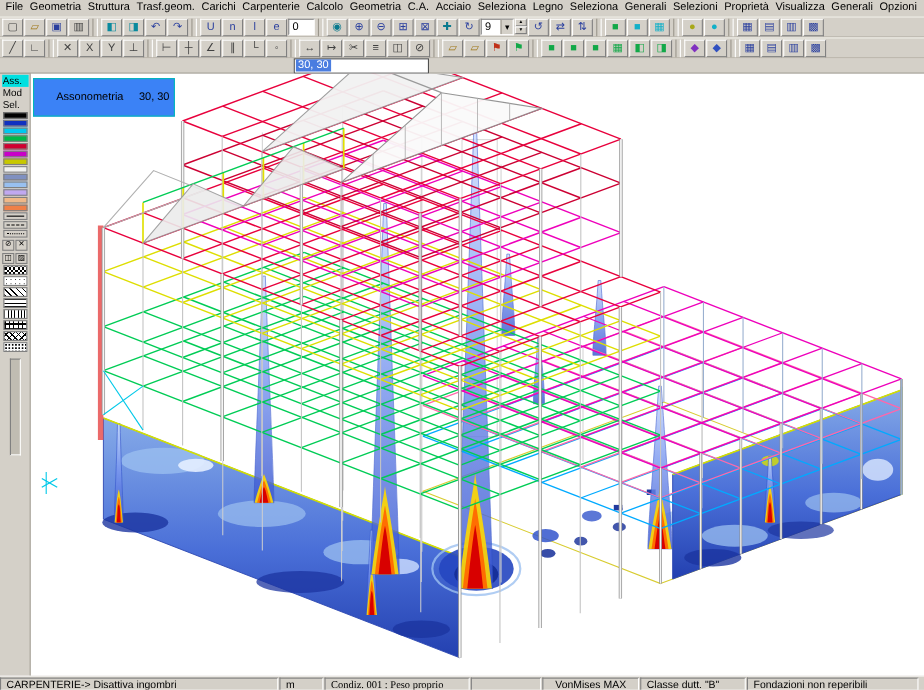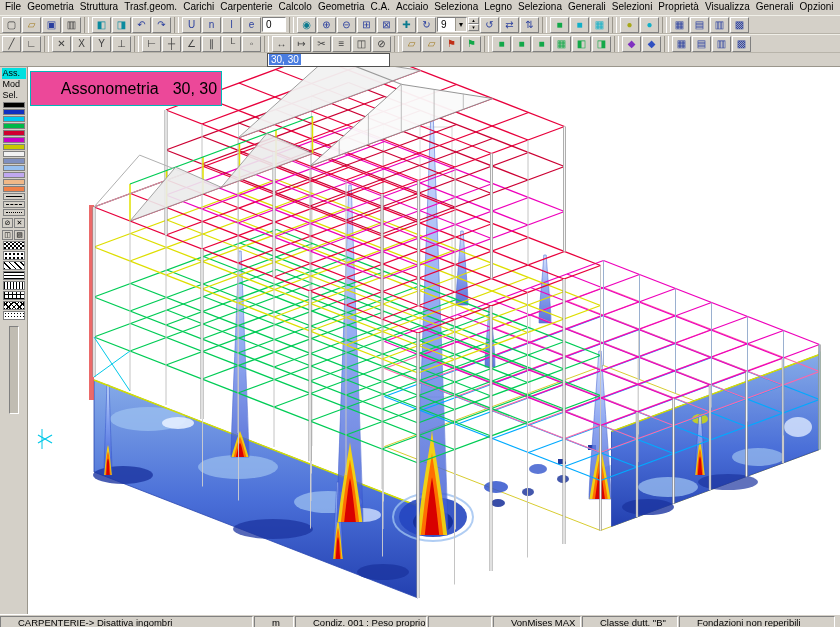--- a/index.html
+++ b/index.html
@@ -44,27 +44,27 @@
   .pat-dots{background:#fff radial-gradient(#000 25%,transparent 28%);background-size:4px 4px;}
   .pat-diag{background:repeating-linear-gradient(45deg,#000 0 1px,#fff 1px 4px);}
   .pat-horiz{background:repeating-linear-gradient(0deg,#000 0 1px,#fff 1px 3px);}
   .pat-vert{background:repeating-linear-gradient(90deg,#000 0 1px,#fff 1px 3px);}
   .pat-grid{background:repeating-linear-gradient(0deg,#000 0 1px,transparent 1px 4px),repeating-linear-gradient(90deg,#000 0 1px,#fff 1px 4px);}
   .pat-cross{background:repeating-linear-gradient(45deg,#000 0 1px,transparent 1px 4px),repeating-linear-gradient(-45deg,#000 0 1px,#fff 1px 4px);}
   .pat-dense{background:#fff radial-gradient(#000 35%,transparent 38%);background-size:3px 3px;}
   .scroll-strip{width:10px;height:88px;margin-top:6px;background:#c0bcb2;border:1px solid;border-color:#808080 #ffffff #ffffff #808080;}
 
   .canvas{position:relative;flex:1;background:#ffffff;overflow:hidden;}
-  .view-chip{position:absolute;left:2px;top:4px;background:#ec4899;font-size:16px;line-height:11px;padding:0 4px;white-space:pre;z-index:5;border:1px solid #00b8b8;}
+  .view-chip{position:absolute;left:2px;top:4px;background:#3b82f6;font-size:10px;line-height:11px;padding:0 4px;white-space:pre;z-index:5;border:1px solid #00b8b8;}
   .view-chip .coords{margin-left:14px;}
   #model-svg{position:absolute;left:0;top:0;}
 
   
   .statusbar{height:13px;display:flex;background:#d4d0c8;border-top:1px solid #ffffff;padding-top:1px;}
-  .status-seg{height:12px;font-size:9.5px;line-height:10px;padding:1px 17px;border:1px solid;border-color:#808080 #ffffff #ffffff #808080;margin-right:1px;white-space:nowrap;overflow:hidden;flex:0 0 auto;}
+  .status-seg{height:12px;font-size:9.5px;line-height:10px;padding:1px 5px;border:1px solid;border-color:#808080 #ffffff #ffffff #808080;margin-right:1px;white-space:nowrap;overflow:hidden;flex:0 0 auto;}
 </style>
 </head>
 <body>
 
 <div class="menubar">
     <div class="menu-item">File</div>
     <div class="menu-item">Geometria</div>
     <div class="menu-item">Struttura</div>
     <div class="menu-item">Trasf.geom.</div>
     <div class="menu-item">Carichi</div>
@@ -558,18 +558,18 @@
         <line x1="10.0" y1="368.0" x2="24.0" y2="376.0" stroke="#00c8e8" stroke-width="1.2" opacity="1"></line>
         <line x1="10.0" y1="376.0" x2="24.0" y2="368.0" stroke="#00c8e8" stroke-width="1.2" opacity="1"></line>
         <line x1="14.0" y1="362.0" x2="14.0" y2="382.0" stroke="#00c8e8" stroke-width="1" opacity="1"></line>
       </svg>
   </div>
 </div>
 
 <div class="statusbar" id="statusbar">
     <div class="status-seg" style="flex-basis: 253px;">CARPENTERIE-&gt; Disattiva ingombri</div>
     <div class="status-seg" style="flex-basis: 40px;">m</div>
-    <div class="status-seg" style="flex-basis: 132px;">Condiz. 001 : Peso proprio</div>
+    <div class="status-seg" style="flex-basis: 132px; font-family: Liberation Serif, serif;">Condiz. 001 : Peso proprio</div>
     <div class="status-seg" style="flex-basis: 64px;"></div>
     <div class="status-seg" style="flex-basis: 88px; text-align: center;">VonMises MAX</div>
     <div class="status-seg" style="flex-basis: 96px;">Classe dutt. "B"</div>
     <div class="status-seg" style="flex-basis: 156px;">Fondazioni non reperibili</div>
   </div>
 
 </body></html>

